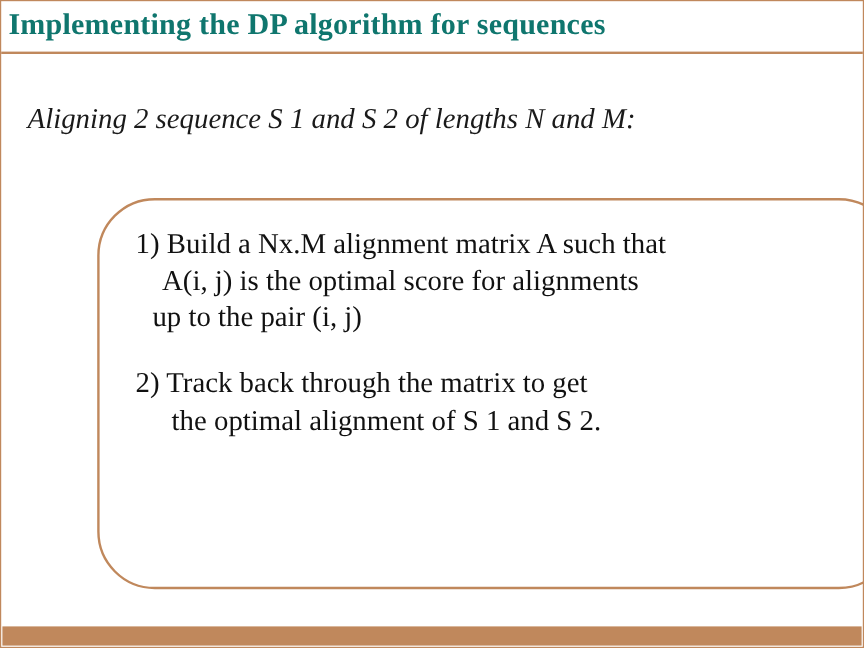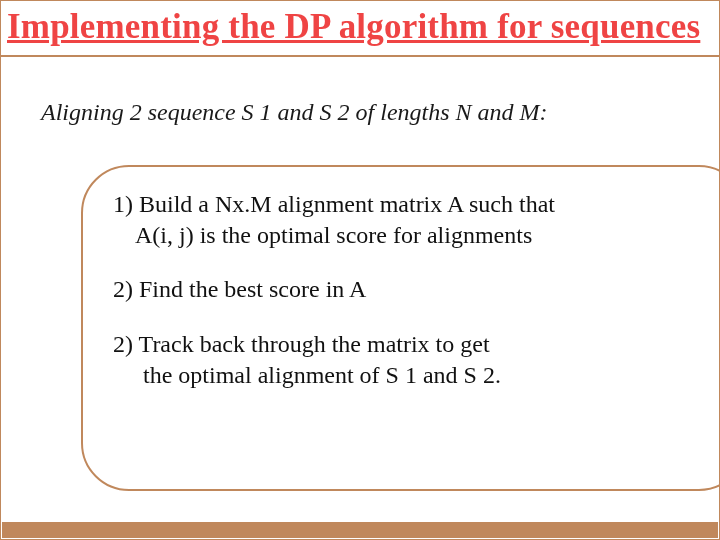--- a/index.html
+++ b/index.html
@@ -17,31 +17,30 @@
     border: 1px solid #c0885c;
     position: relative;
   }
   .title-region {
     padding: 6px 4px 8px 6px;
     border-bottom: 2px solid #c0885c;
     overflow: hidden;
     white-space: nowrap;
   }
   .title {
-    font-size: 35px;
+    font-size: 25px;
     font-weight: bold;
-    color: #ef4444;
+    color: #0f766e;
     letter-spacing: 0.2px;
-    text-decoration: underline;
   }
   .subtitle {
     font-size: 24px;
     font-style: italic;
     color: #1a1a1a;
-    margin: 42px 0 0 40px;
+    margin: 42px 0 0 22px;
   }
   .rounded-box {
     position: absolute;
     left: 80px;
     top: 164px;
     width: 666px;
     height: 326px;
     border: 2.5px solid #c0885c;
     border-radius: 48px;
     padding: 22px 30px 20px 30px;
@@ -73,25 +72,23 @@
     <div class="title">Implementing the DP algorithm for sequences</div>
   </div>
 
   <div class="subtitle">Aligning 2 sequence S 1 and S 2 of lengths N and M:</div>
 
   <div class="rounded-box">
 
     <div class="step">
       <div>1) Build a Nx.M alignment matrix A such that</div>
       <div class="line2">A(i, j) is the optimal score for alignments</div>
+      <div class="line3">up to the pair (i, j)</div>
     </div>
 
-    <div class="step">
-      <div>2) Find the best score in A</div>
-    </div>
 
     <div class="step step3">
       <div>2) Track back through the matrix to get</div>
       <div class="line2b">the optimal alignment of S 1 and S 2.</div>
     </div>
 
   </div>
 
   <div class="bottom-bar"></div>
 </div>

